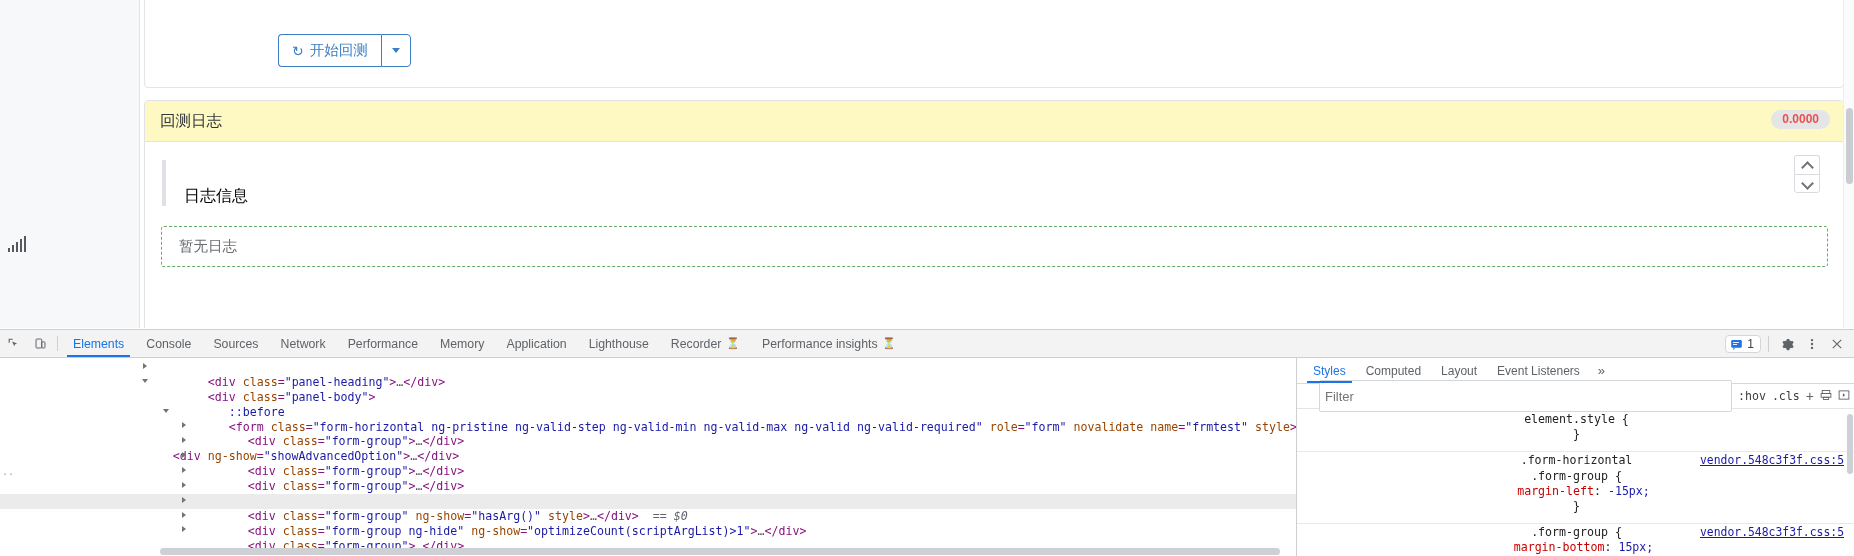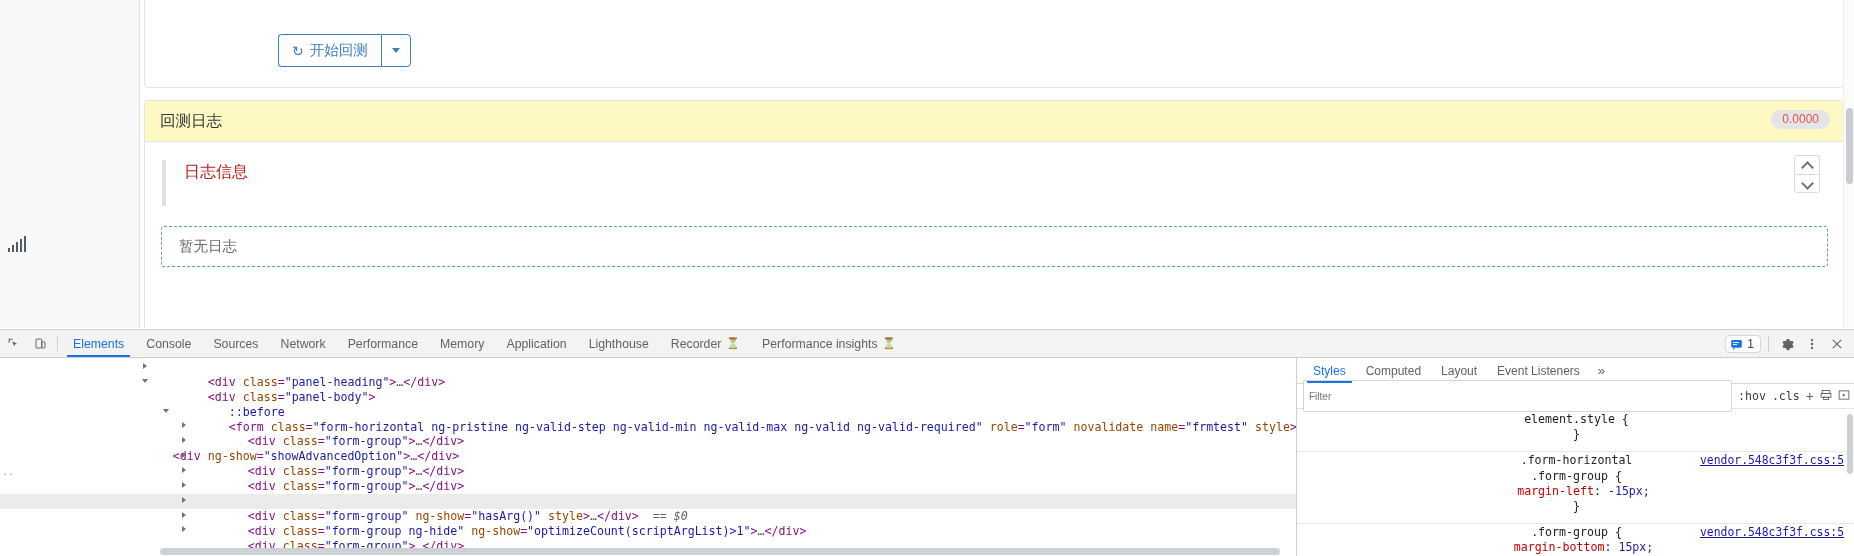--- a/index.html
+++ b/index.html
@@ -112,38 +112,39 @@
   }
   .badge-val {
     position: absolute; right: 13px; top: 9px;
     background: #e4e5e7;
     color: #e8524a;
     font-size: 12px;
     border-radius: 10px;
     padding: 3px 11px 4px;
     line-height: 1;
     font-family: "Liberation Sans", sans-serif;
+    font-weight: bold;
   }
   .panel-log-body {
     position: relative;
     padding: 18px 15px 0 15px;
     height: 218px;
   }
   .loginfo-row {
     position: relative;
     height: 52px;
   }
   .loginfo-bar {
     position: absolute; left: 2px; top: 0;
     width: 4px; height: 46px;
     background: #dfe1e4;
   }
   .loginfo-text {
-    position: absolute; left: 24px; top: 2px;
-    font-size: 16px; color: #b91c1c;
+    position: absolute; left: 24px; top: 26px;
+    font-size: 16px; color: #000000;
   }
   .scroll-btns {
     position: absolute; right: 8px; top: -5px;
     width: 26px;
   }
   .scroll-btn {
     width: 26px; height: 19px;
     border: 1px solid #d9dbdf;
     background: #fff;
     display: flex; align-items: center; justify-content: center;
@@ -342,25 +343,26 @@
     display: flex; align-items: center;
     border-bottom: 1px solid #e2e4e6;
     padding: 0 4px 0 6px;
     gap: 6px;
   }
   .st-filter-input {
     flex: 1;
     height: 32px;
     border: 1px solid #d4d6d9;
     border-radius: 2px;
-    font-size: 10px;
+    font-size: 13px;
     color: #5f6368;
     padding: 0 5px;
     background: #fff;
     font-family: "Liberation Sans", sans-serif;
+    margin-left: 16px;
   }
   .st-hov, .st-cls {
     font-size: 11.6px; color: #3c4043; cursor: pointer;
     font-family: "DejaVu Sans Mono", monospace;
     white-space: nowrap;
   }
   .st-plus { font-size: 14px; color: #5f6368; cursor: pointer; }
   .st-ico  { font-size: 12px; color: #5f6368; cursor: pointer; }
 
   .st-rules {

